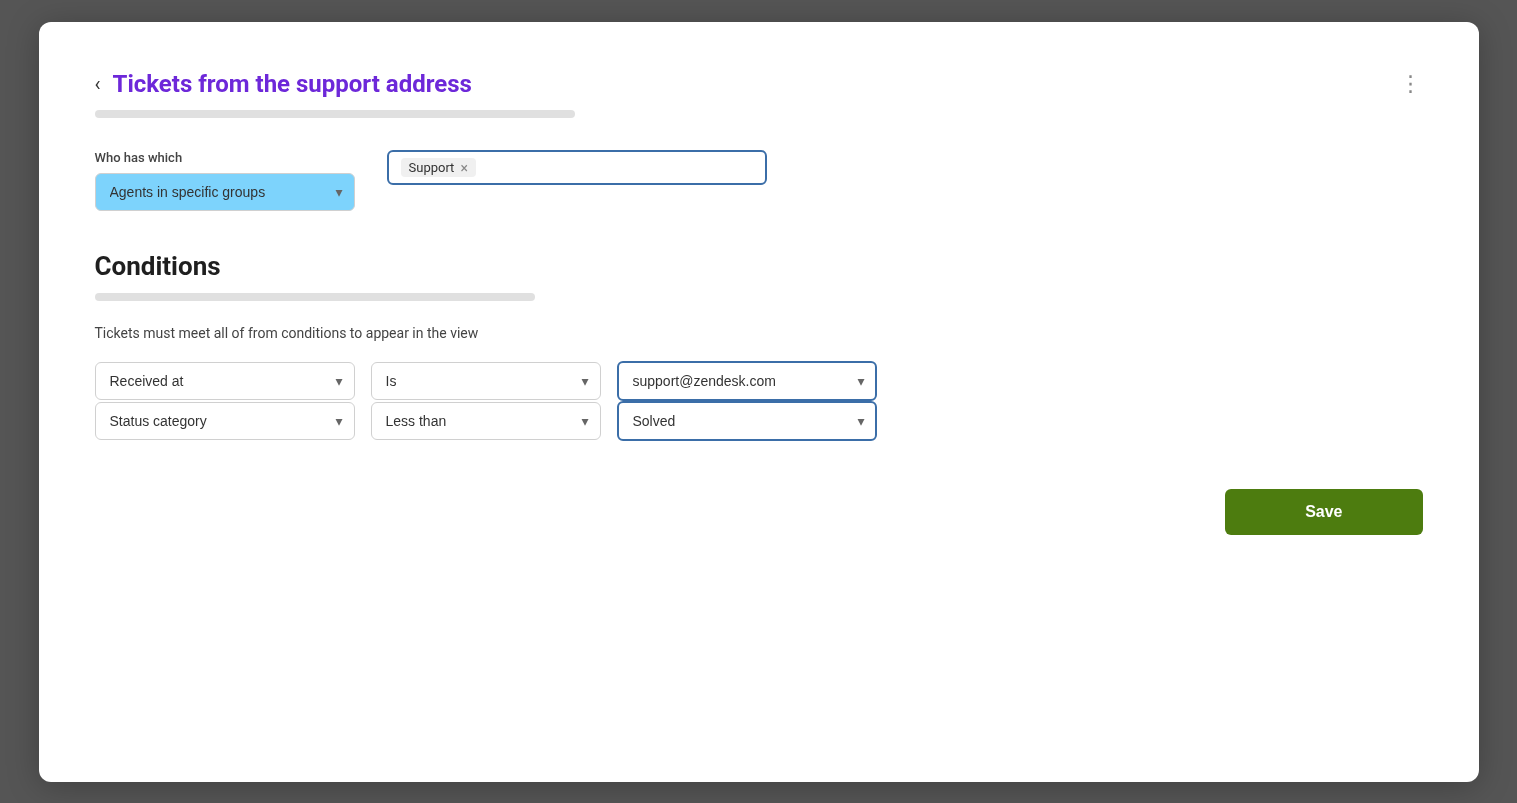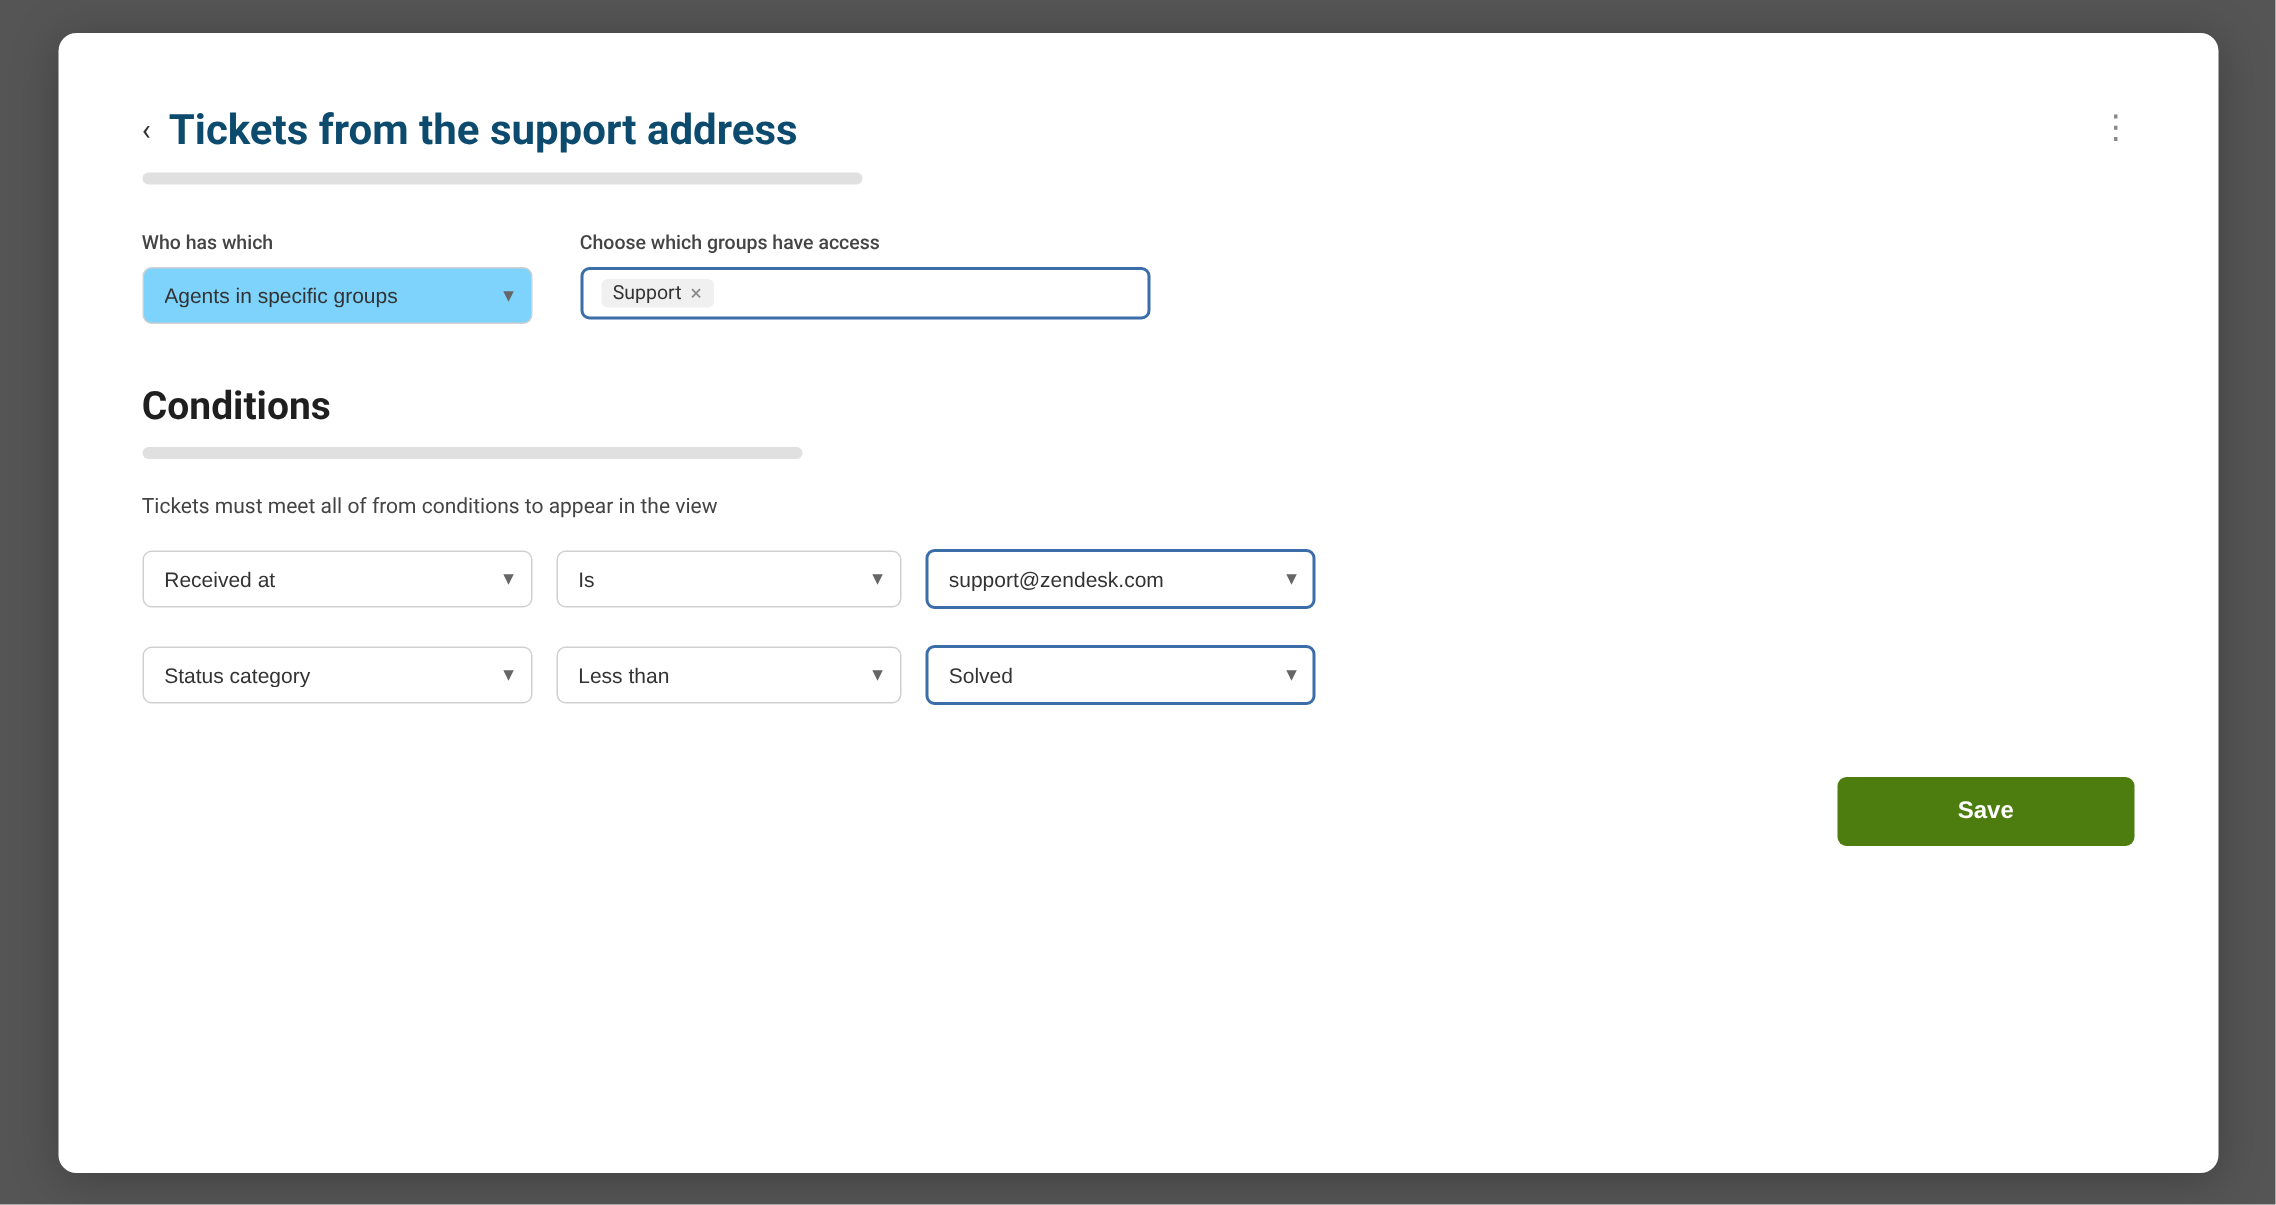--- a/index.html
+++ b/index.html
@@ -41,23 +41,23 @@
     }
 
     .back-icon {
       font-size: 20px;
       color: #333;
       cursor: pointer;
       line-height: 1;
     }
 
     .page-title {
-      font-size: 28px;
+      font-size: 24px;
       font-weight: 700;
-      color: #0c4a6e;
+      color: #6d28d9;
     }
 
     .more-icon {
       font-size: 22px;
       color: #888;
       cursor: pointer;
       letter-spacing: 1px;
       line-height: 1;
     }
 
@@ -172,21 +172,21 @@
 
     .conditions-desc {
       font-size: 14px;
       color: #444;
       margin-bottom: 20px;
     }
 
     .conditions-rows {
       display: flex;
       flex-direction: column;
-      gap: 24px;
+      gap: 0;
       margin-bottom: 48px;
     }
 
     .condition-row {
       display: flex;
       gap: 16px;
       align-items: center;
     }
 
     .cond-select {
@@ -248,21 +248,20 @@
       <span class="field-label">Who has which</span>
       <div class="select-wrapper">
         <select class="select-box">
           <option>Agents in specific groups</option>
         </select>
         <span class="chevron-down">▾</span>
       </div>
     </div>
 
     <div class="access-field">
-      <span class="field-label">Choose which groups have access</span>
       <div class="tag-input">
         <div class="tag">
           <span>Support</span>
           <span class="tag-remove">×</span>
         </div>
         <input class="tag-input-field" type="text" value="" style="">
       </div>
     </div>
   </div>
 

